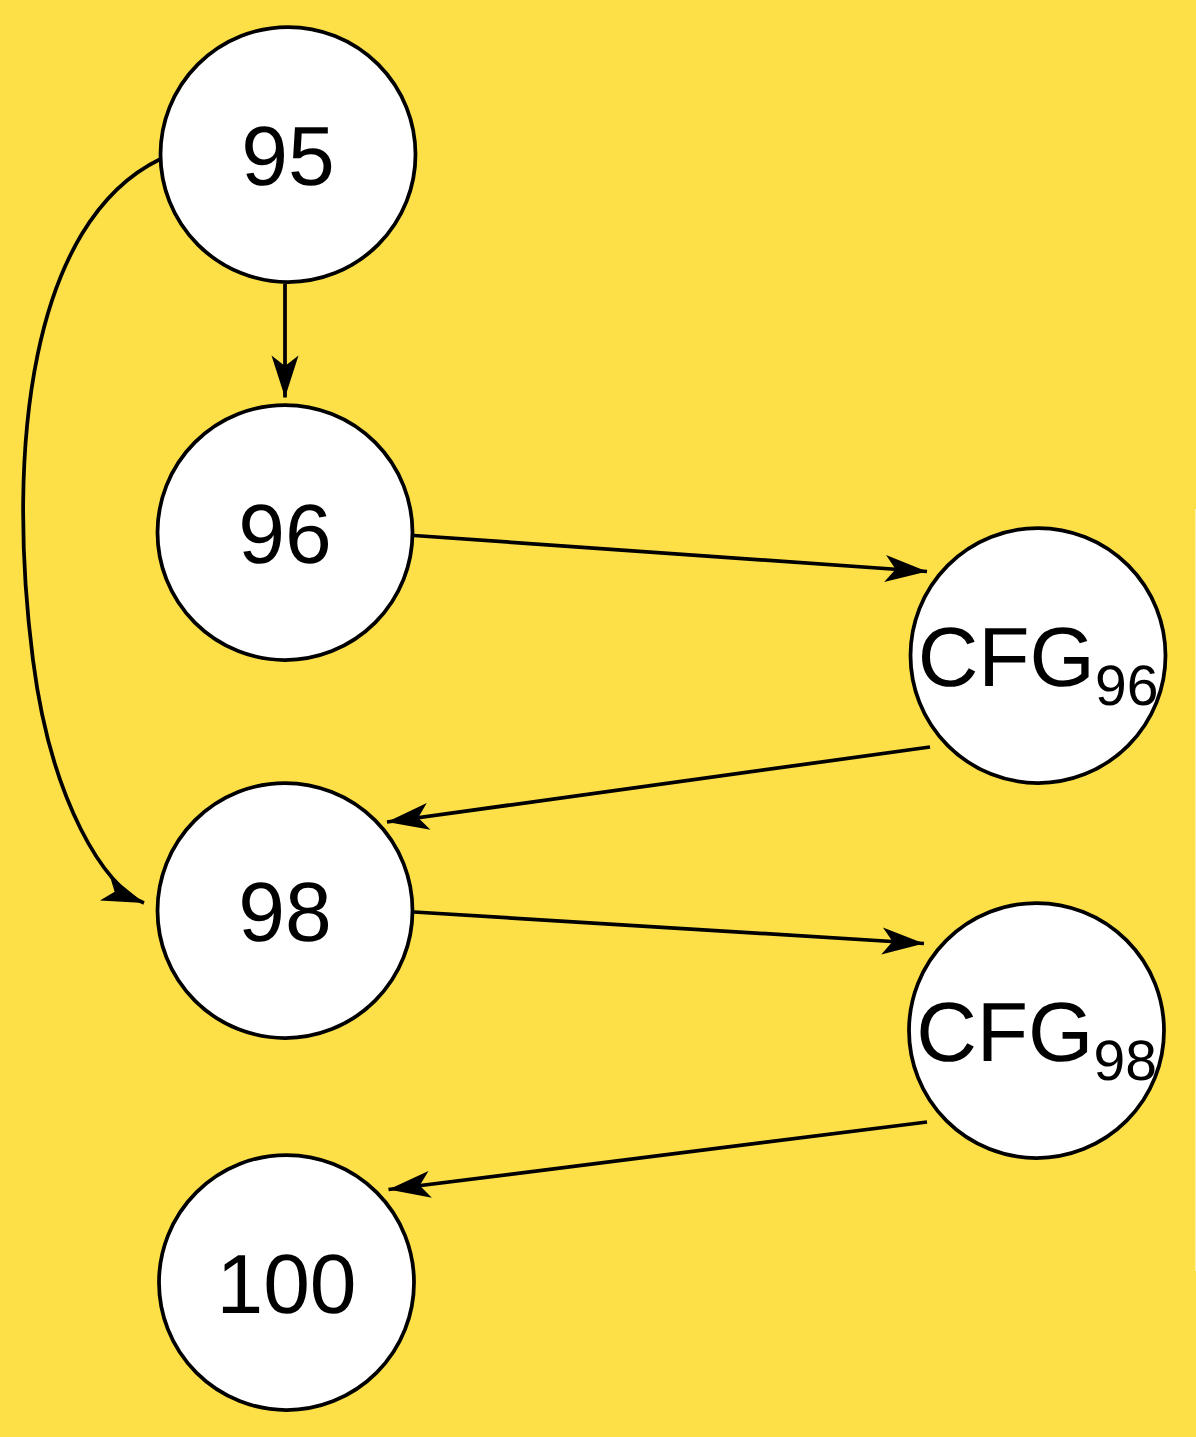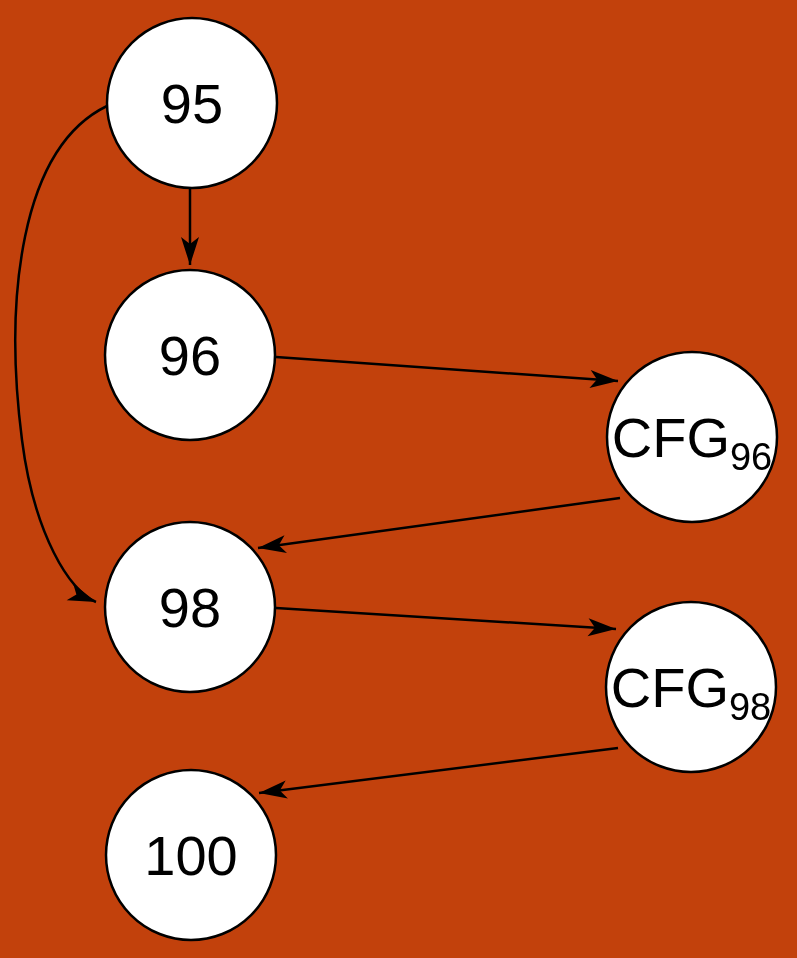--- a/index.html
+++ b/index.html
@@ -4,21 +4,21 @@
 <style>
   html, body {
     margin: 0;
     padding: 0;
     background: #ffffff;
   }
   .canvas {
     position: relative;
     width: 797px;
     height: 958px;
-    background: #c2410c;
+    background: #fde047;
     overflow: hidden;
     font-family: "Liberation Sans", sans-serif;
   }
   svg { display: block; }
   .node-circle {
     fill: #ffffff;
     stroke: #000000;
     stroke-width: 2.5;
   }
   .edge {

